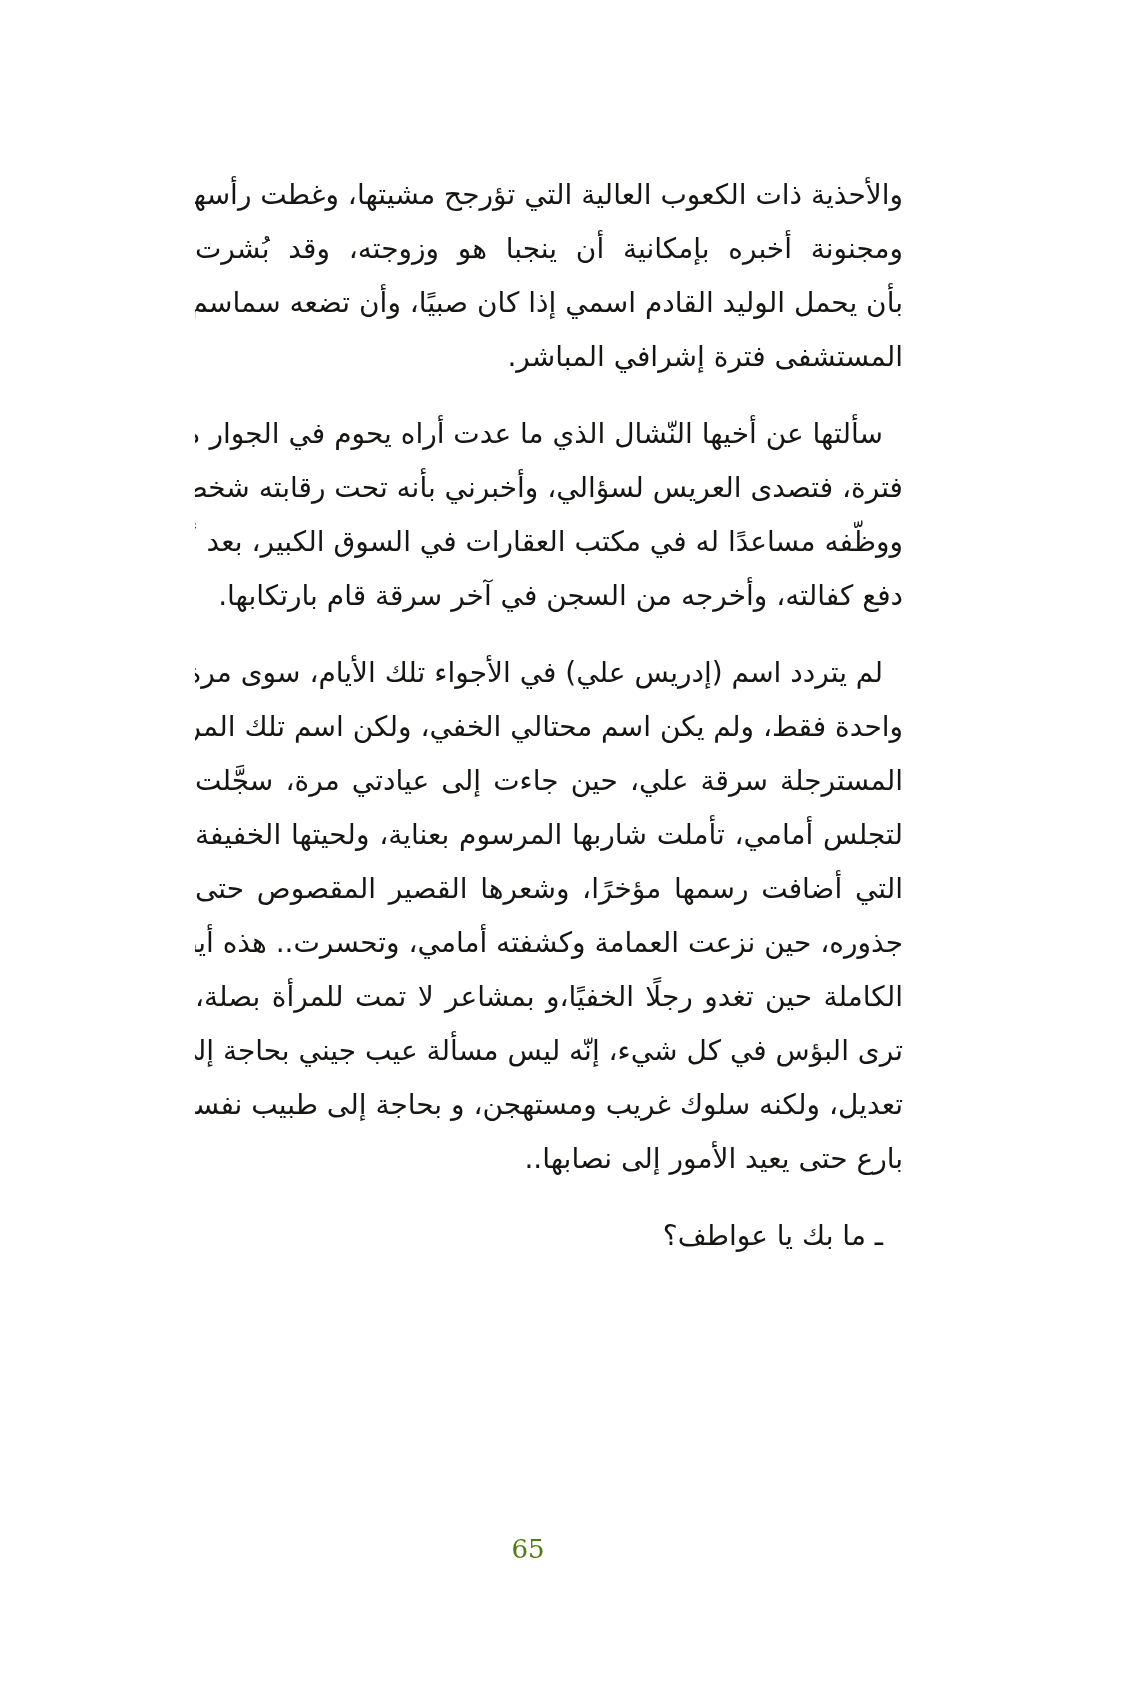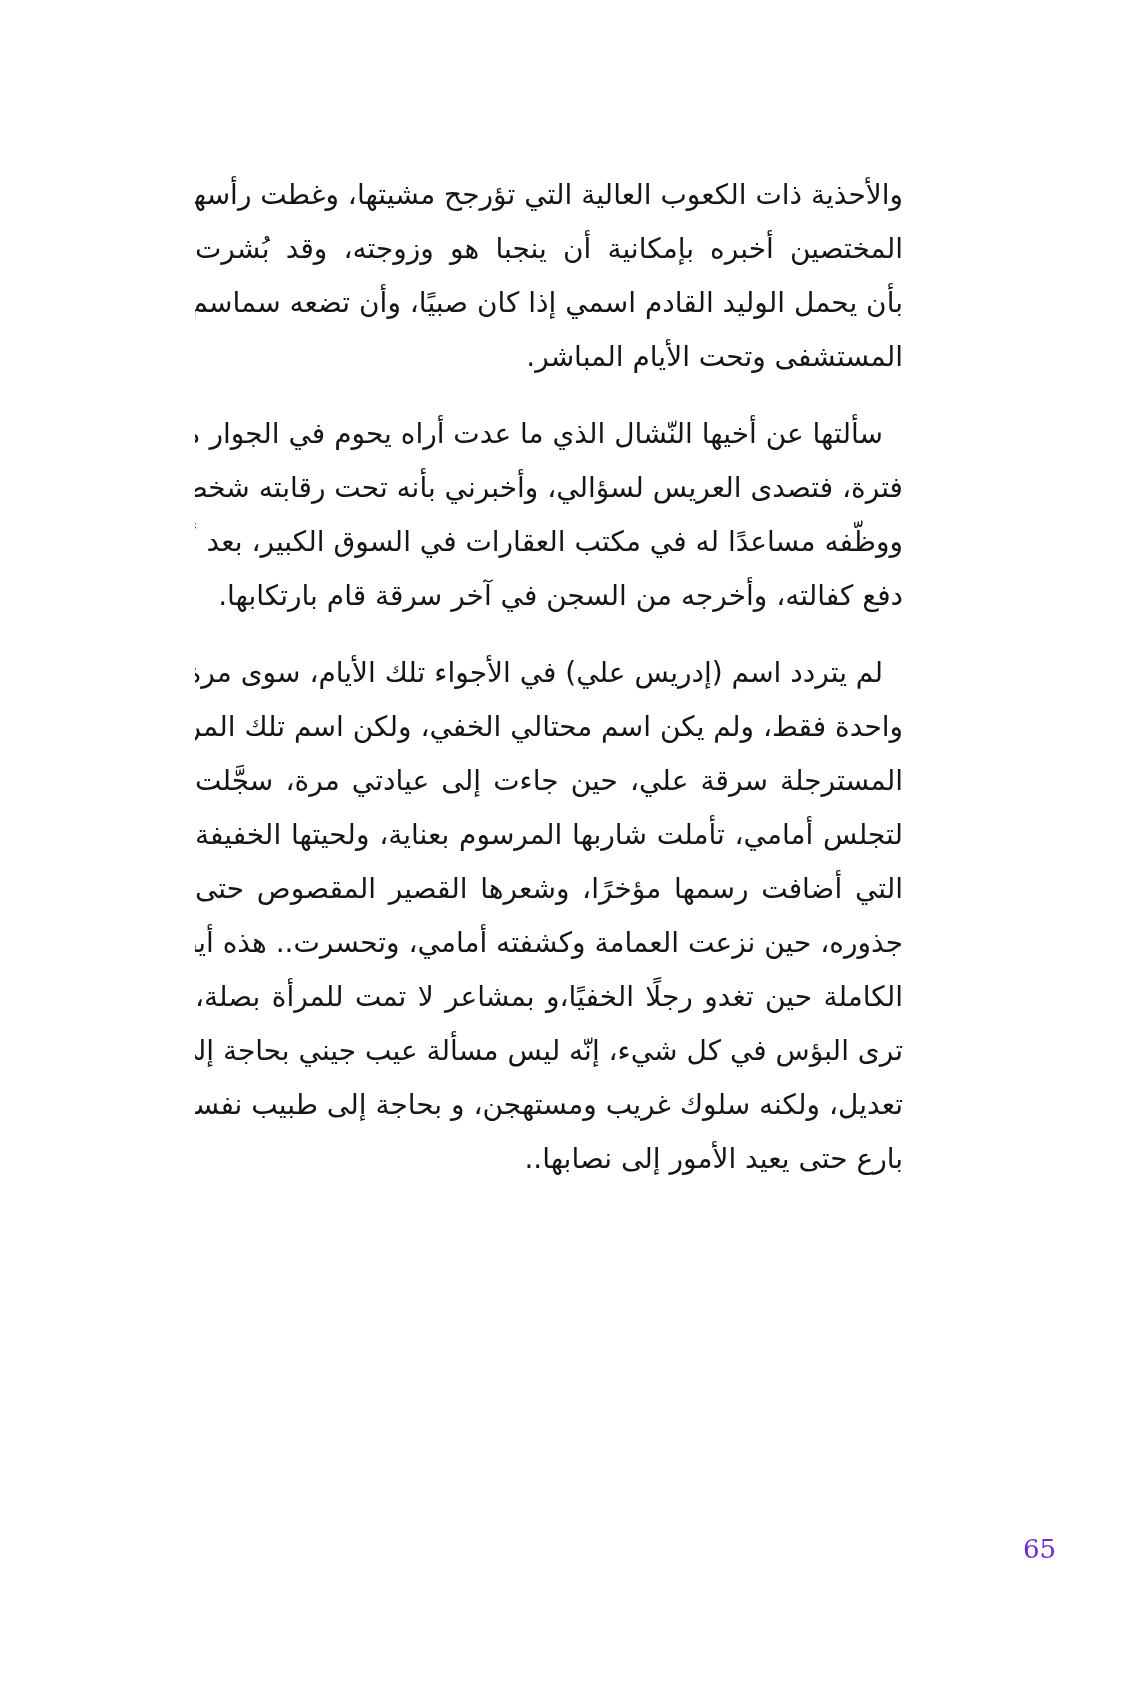--- a/index.html
+++ b/index.html
@@ -44,51 +44,54 @@
     white-space: normal;
   }
   .line.indent {
     text-indent: 20px;
   }
   .page-number {
     position: absolute;
     left: 0;
     top: 1534px;
     width: 1056px;
-    text-align: right;
+    text-align: center;
     font-family: "DejaVu Serif", serif;
     font-size: 26px;
-    color: #6d28d9;
+    color: #4d7c0f;
     direction: ltr;
   }
 </style>
 </head>
 <body>
 
 <div class="page">
   <div class="text-column">
       <div class="para">
         <div class="line" lang="ar">والأحذية ذات الكعوب العالية التي تؤرجح مشيتها، وغطت رأسها</div>
-        <div class="line" lang="ar">المختصين أخبره بإمكانية أن ينجبا هو وزوجته، وقد بُشرت</div>
+        <div class="line" lang="ar">ومجنونة أخبره بإمكانية أن ينجبا هو وزوجته، وقد بُشرت</div>
         <div class="line" lang="ar">بأن يحمل الوليد القادم اسمي إذا كان صبيًا، وأن تضعه سماسم في</div>
-        <div class="line last" lang="ar">المستشفى وتحت الأيام المباشر.</div>
+        <div class="line last" lang="ar">المستشفى فترة إشرافي المباشر.</div>
       </div>
       <div class="para">
         <div class="line indent" lang="ar">سألتها عن أخيها النّشال الذي ما عدت أراه يحوم في الجوار منذ</div>
         <div class="line" lang="ar">فترة، فتصدى العريس لسؤالي، وأخبرني بأنه تحت رقابته شخصيًا،</div>
         <div class="line" lang="ar">ووظّفه مساعدًا له في مكتب العقارات في السوق الكبير، بعد أن</div>
         <div class="line last" lang="ar">دفع كفالته، وأخرجه من السجن في آخر سرقة قام بارتكابها.</div>
       </div>
       <div class="para">
         <div class="line indent" lang="ar">لم يتردد اسم (إدريس علي) في الأجواء تلك الأيام، سوى مرة</div>
         <div class="line" lang="ar">واحدة فقط، ولم يكن اسم محتالي الخفي، ولكن اسم تلك المرأة</div>
         <div class="line" lang="ar">المسترجلة سرقة علي، حين جاءت إلى عيادتي مرة، سجَّلت</div>
         <div class="line" lang="ar">لتجلس أمامي، تأملت شاربها المرسوم بعناية، ولحيتها الخفيفة</div>
         <div class="line" lang="ar">التي أضافت رسمها مؤخرًا، وشعرها القصير المقصوص حتى</div>
         <div class="line" lang="ar">جذوره، حين نزعت العمامة وكشفته أمامي، وتحسرت.. هذه أيضًا</div>
         <div class="line" lang="ar">الكاملة حين تغدو رجلًا الخفيًا،و بمشاعر لا تمت للمرأة بصلة،</div>
         <div class="line" lang="ar">ترى البؤس في كل شيء، إنّه ليس مسألة عيب جيني بحاجة إلى</div>
         <div class="line" lang="ar">تعديل، ولكنه سلوك غريب ومستهجن، و بحاجة إلى طبيب نفسي</div>
         <div class="line last" lang="ar">بارع حتى يعيد الأمور إلى نصابها..</div>
       </div>
+      <div class="para">
+        <div class="line last indent" lang="ar">ـ ما بك يا عواطف؟</div>
+      </div>
     </div>
   <div class="page-number">65</div>
 </div>
 
 </body></html>

